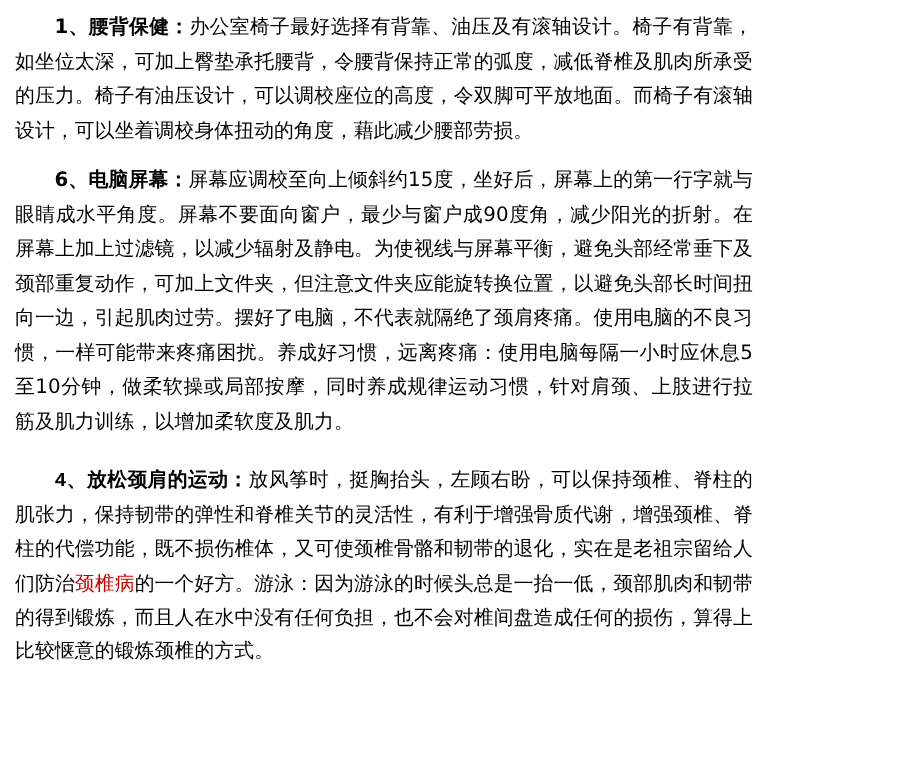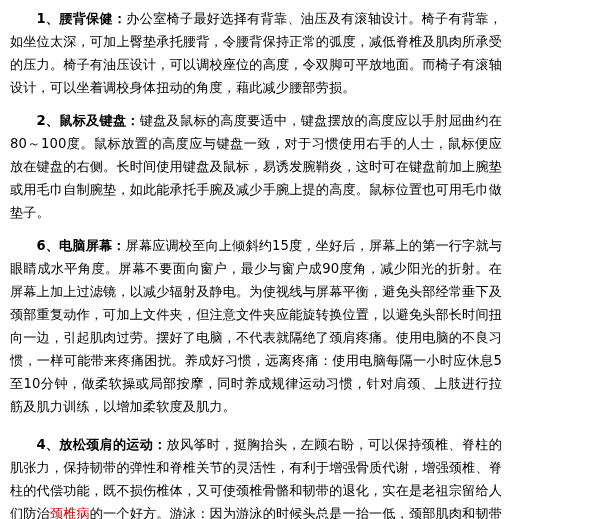--- a/index.html
+++ b/index.html
@@ -26,39 +26,37 @@
     font-size: 13.2px;
     line-height: 1.74;
     text-align: justify;
     text-justify: inter-ideograph;
     margin: 0 0 10px 0;
     text-indent: 2em;
     letter-spacing: 0.1px;
   }
   .para.gap-big {
     margin-top: 16px;
+    font-family: Liberation Mono, monospace;
   }
   .lead {
     font-weight: bold;
   }
   .red {
     color: #cc0000;
   }
 </style>
 </head>
 <body>
 
 <div class="page">
   <p class="para">
     <span class="lead">1、腰背保健：</span><span>办公室椅子最好选择有背靠、油压及有滚轴设计。椅子有背靠，如坐位太深，可加上臀垫承托腰背，令腰背保持正常的弧度，减低脊椎及肌肉所承受的压力。椅子有油压设计，可以调校座位的高度，令双脚可平放地面。而椅子有滚轴设计，可以坐着调校身体扭动的角度，藉此减少腰部劳损。</span>
   </p>
 
-  <p class="para">
-    <span class="lead">2、鼠标及键盘：</span><span>键盘及鼠标的高度要适中，键盘摆放的高度应以手肘屈曲约在80～100度。鼠标放置的高度应与键盘一致，对于习惯使用右手的人士，鼠标便应放在键盘的右侧。长时间使用键盘及鼠标，易诱发腕鞘炎，这时可在键盘前加上腕垫或用毛巾自制腕垫，如此能承托手腕及减少手腕上提的高度。鼠标位置也可用毛巾做垫子。</span>
-  </p>
 
   <p class="para">
     <span class="lead">6、电脑屏幕：</span><span>屏幕应调校至向上倾斜约15度，坐好后，屏幕上的第一行字就与眼睛成水平角度。屏幕不要面向窗户，最少与窗户成90度角，减少阳光的折射。在屏幕上加上过滤镜，以减少辐射及静电。为使视线与屏幕平衡，避免头部经常垂下及颈部重复动作，可加上文件夹，但注意文件夹应能旋转换位置，以避免头部长时间扭向一边，引起肌肉过劳。摆好了电脑，不代表就隔绝了颈肩疼痛。使用电脑的不良习惯，一样可能带来疼痛困扰。养成好习惯，远离疼痛：使用电脑每隔一小时应休息5至10分钟，做柔软操或局部按摩，同时养成规律运动习惯，针对肩颈、上肢进行拉筋及肌力训练，以增加柔软度及肌力。</span>
   </p>
 
   <p class="para gap-big">
     <span class="lead">4、放松颈肩的运动：</span><span>放风筝时，挺胸抬头，左顾右盼，可以保持颈椎、脊柱的肌张力，保持韧带的弹性和脊椎关节的灵活性，有利于增强骨质代谢，增强颈椎、脊柱的代偿功能，既不损伤椎体，又可使颈椎骨骼和韧带的退化，实在是老祖宗留给人们防治</span><span class="red">颈椎病</span><span>的一个好方。游泳：因为游泳的时候头总是一抬一低，颈部肌肉和韧带的得到锻炼，而且人在水中没有任何负担，也不会对椎间盘造成任何的损伤，算得上比较惬意的锻炼颈椎的方式。</span>
   </p>
 </div>
 

